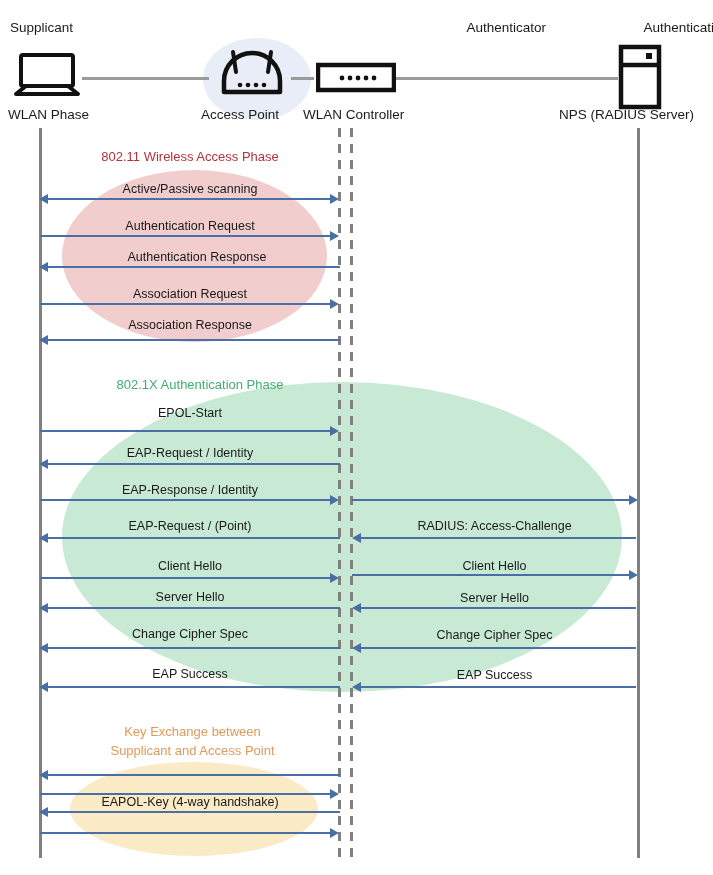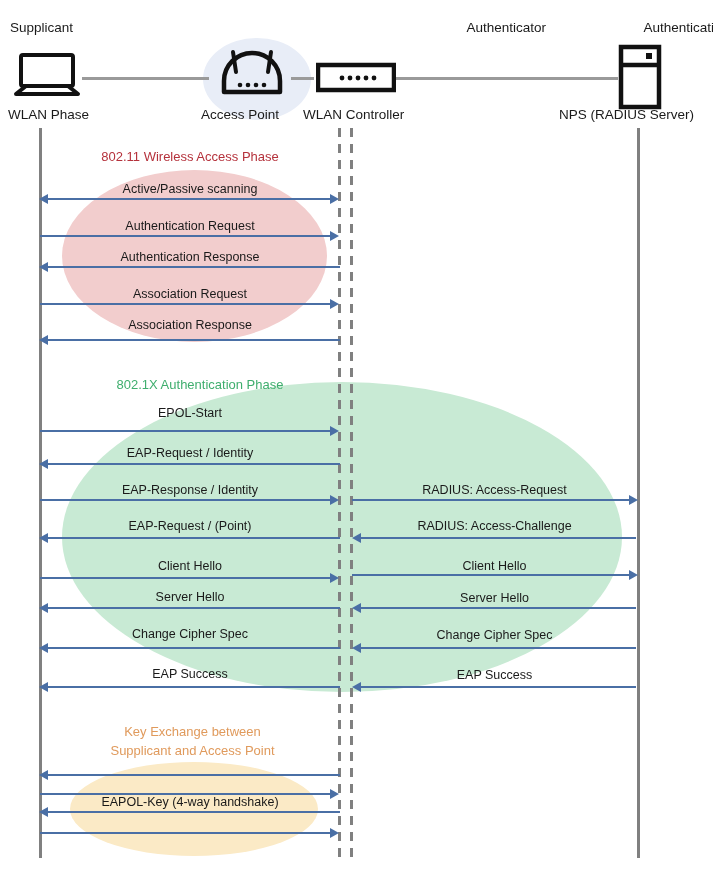--- a/index.html
+++ b/index.html
@@ -112,21 +112,21 @@
 
   <div class="msg-label" style="left:40px;top:182px;width:300px;">Active/Passive scanning</div>
   <div class="msg" style="left:45px;top:198px;width:292px;"></div>
   <div class="head head-l" style="left:39px;top:194px;"></div>
   <div class="head head-r" style="left:330px;top:194px;"></div>
 
   <div class="msg-label" style="left:40px;top:219px;width:300px;">Authentication Request</div>
   <div class="msg" style="left:40px;top:235px;width:297px;"></div>
   <div class="head head-r" style="left:330px;top:231px;"></div>
 
-  <div class="msg-label" style="left:40px;top:250px;width:300px;">Authentication Response</div>
+  <div class="msg-label" style="left:40px;top:250px;width:300px;padding-left:7px;">Authentication Response</div>
   <div class="msg" style="left:45px;top:266px;width:295px;"></div>
   <div class="head head-l" style="left:39px;top:262px;"></div>
 
   <div class="msg-label" style="left:40px;top:287px;width:300px;">Association Request</div>
   <div class="msg" style="left:40px;top:303px;width:297px;"></div>
   <div class="head head-r" style="left:330px;top:299px;"></div>
 
   <div class="msg-label" style="left:40px;top:318px;width:300px;">Association Response</div>
   <div class="msg" style="left:45px;top:339px;width:295px;"></div>
   <div class="head head-l" style="left:39px;top:335px;"></div>
@@ -138,21 +138,20 @@
   <div class="head head-r" style="left:330px;top:426px;"></div>
 
   <div class="msg-label" style="left:40px;top:446px;width:300px;">EAP-Request / Identity</div>
   <div class="msg" style="left:45px;top:463px;width:295px;"></div>
   <div class="head head-l" style="left:39px;top:459px;"></div>
 
   <div class="msg-label" style="left:40px;top:483px;width:300px;">EAP-Response / Identity</div>
   <div class="msg" style="left:40px;top:499px;width:297px;"></div>
   <div class="head head-r" style="left:330px;top:495px;"></div>
 
-  <div class="msg-label" style="left:352px;top:483px;width:285px;">RADIUS: Access-Request</div>
   <div class="msg" style="left:352px;top:499px;width:284px;"></div>
   <div class="head head-r" style="left:629px;top:495px;"></div>
 
   <div class="msg-label" style="left:40px;top:519px;width:300px;">EAP-Request / (Point)</div>
   <div class="msg" style="left:45px;top:537px;width:295px;"></div>
   <div class="head head-l" style="left:39px;top:533px;"></div>
 
   <div class="msg-label" style="left:352px;top:519px;width:285px;">RADIUS: Access-Challenge</div>
   <div class="msg" style="left:358px;top:537px;width:278px;"></div>
   <div class="head head-l" style="left:352px;top:533px;"></div>

